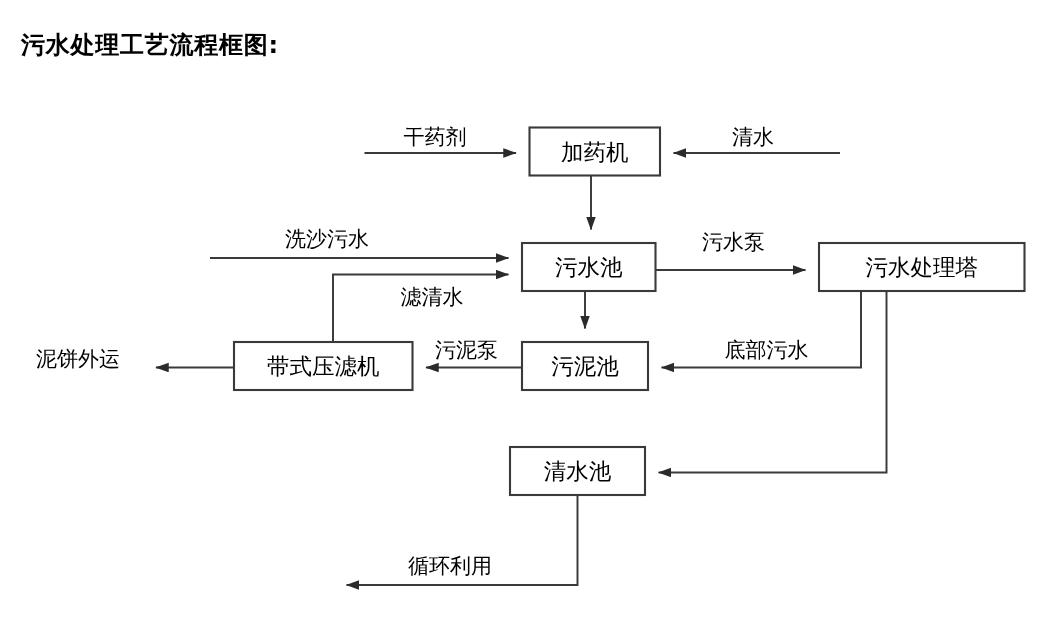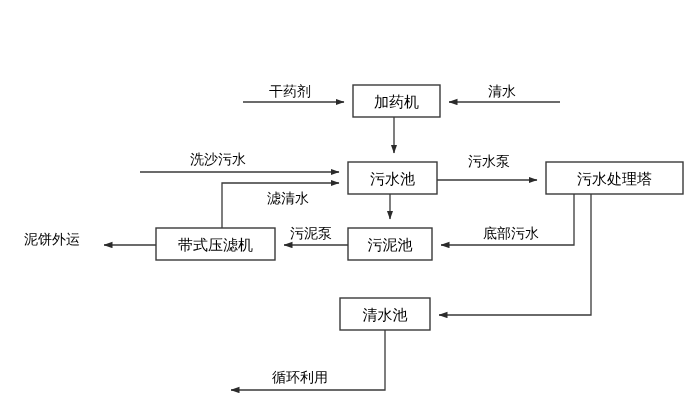--- a/index.html
+++ b/index.html
@@ -55,20 +55,21 @@
     fill: #000000;
     text-anchor: middle;
     dominant-baseline: middle;
   }
 </style>
 </head>
 <body>
 
 <div id="page">
 
+  <div id="title">污水处理工艺流程框图:</div>
 
   <svg id="flow" viewBox="0 0 700 420">
     <defs>
       <marker id="arrowR" markerWidth="9" markerHeight="9" refX="8.5" refY="3.2" orient="auto" markerUnits="userSpaceOnUse">
         <path d="M0,0 L9,3.2 L0,6.4 z" fill="#2b2b2b"></path>
       </marker>
       <marker id="arrowL" markerWidth="9" markerHeight="9" refX="8.5" refY="3.2" orient="auto" markerUnits="userSpaceOnUse">
         <path d="M0,0 L9,3.2 L0,6.4 z" fill="#2b2b2b"></path>
       </marker>
       <marker id="arrowD" markerWidth="9" markerHeight="9" refX="8.5" refY="3.2" orient="auto" markerUnits="userSpaceOnUse">

